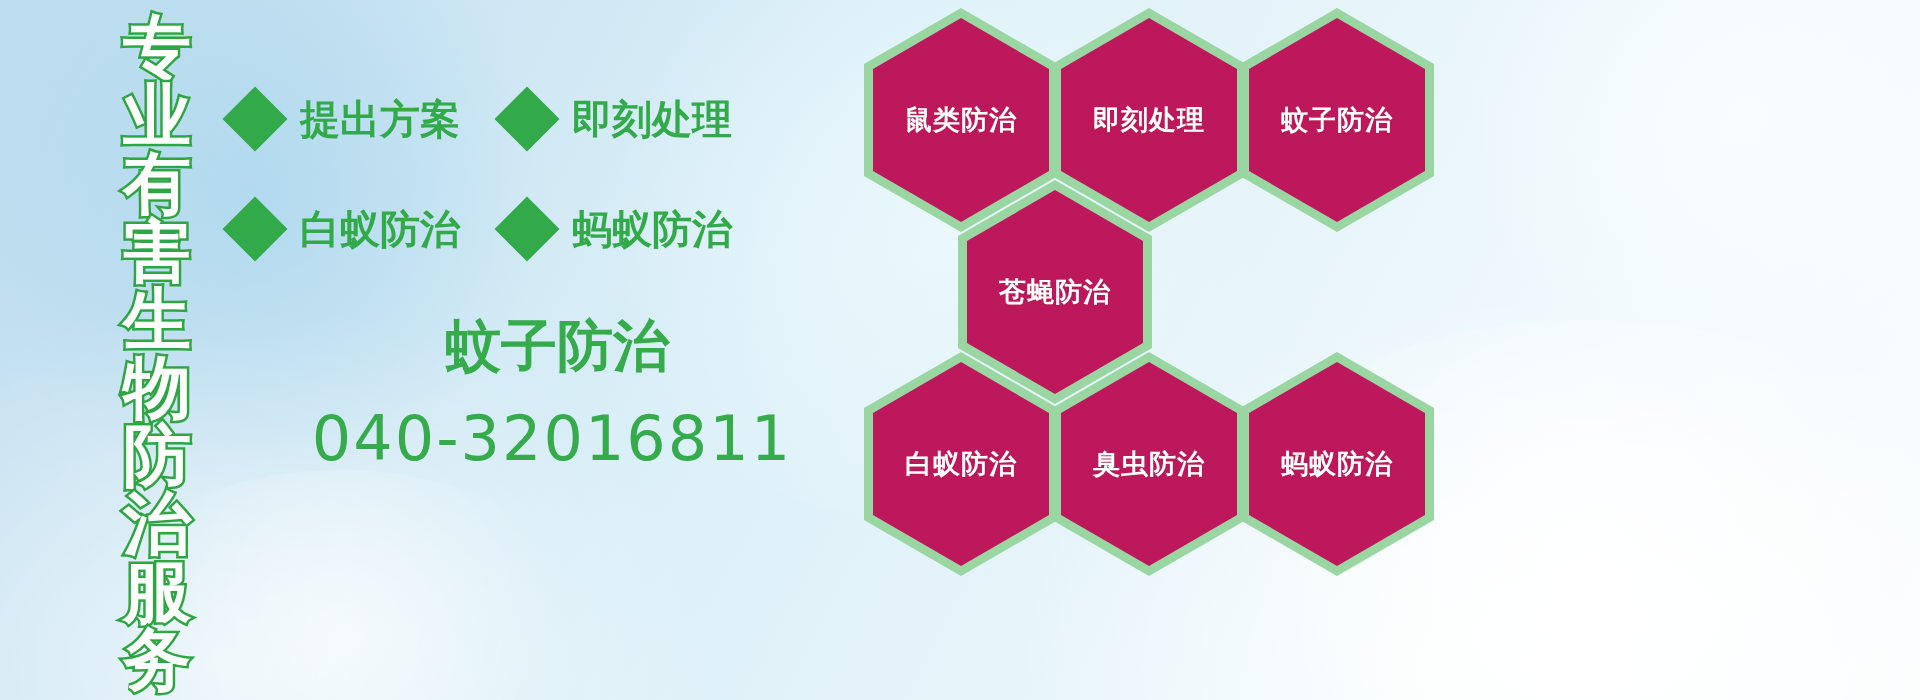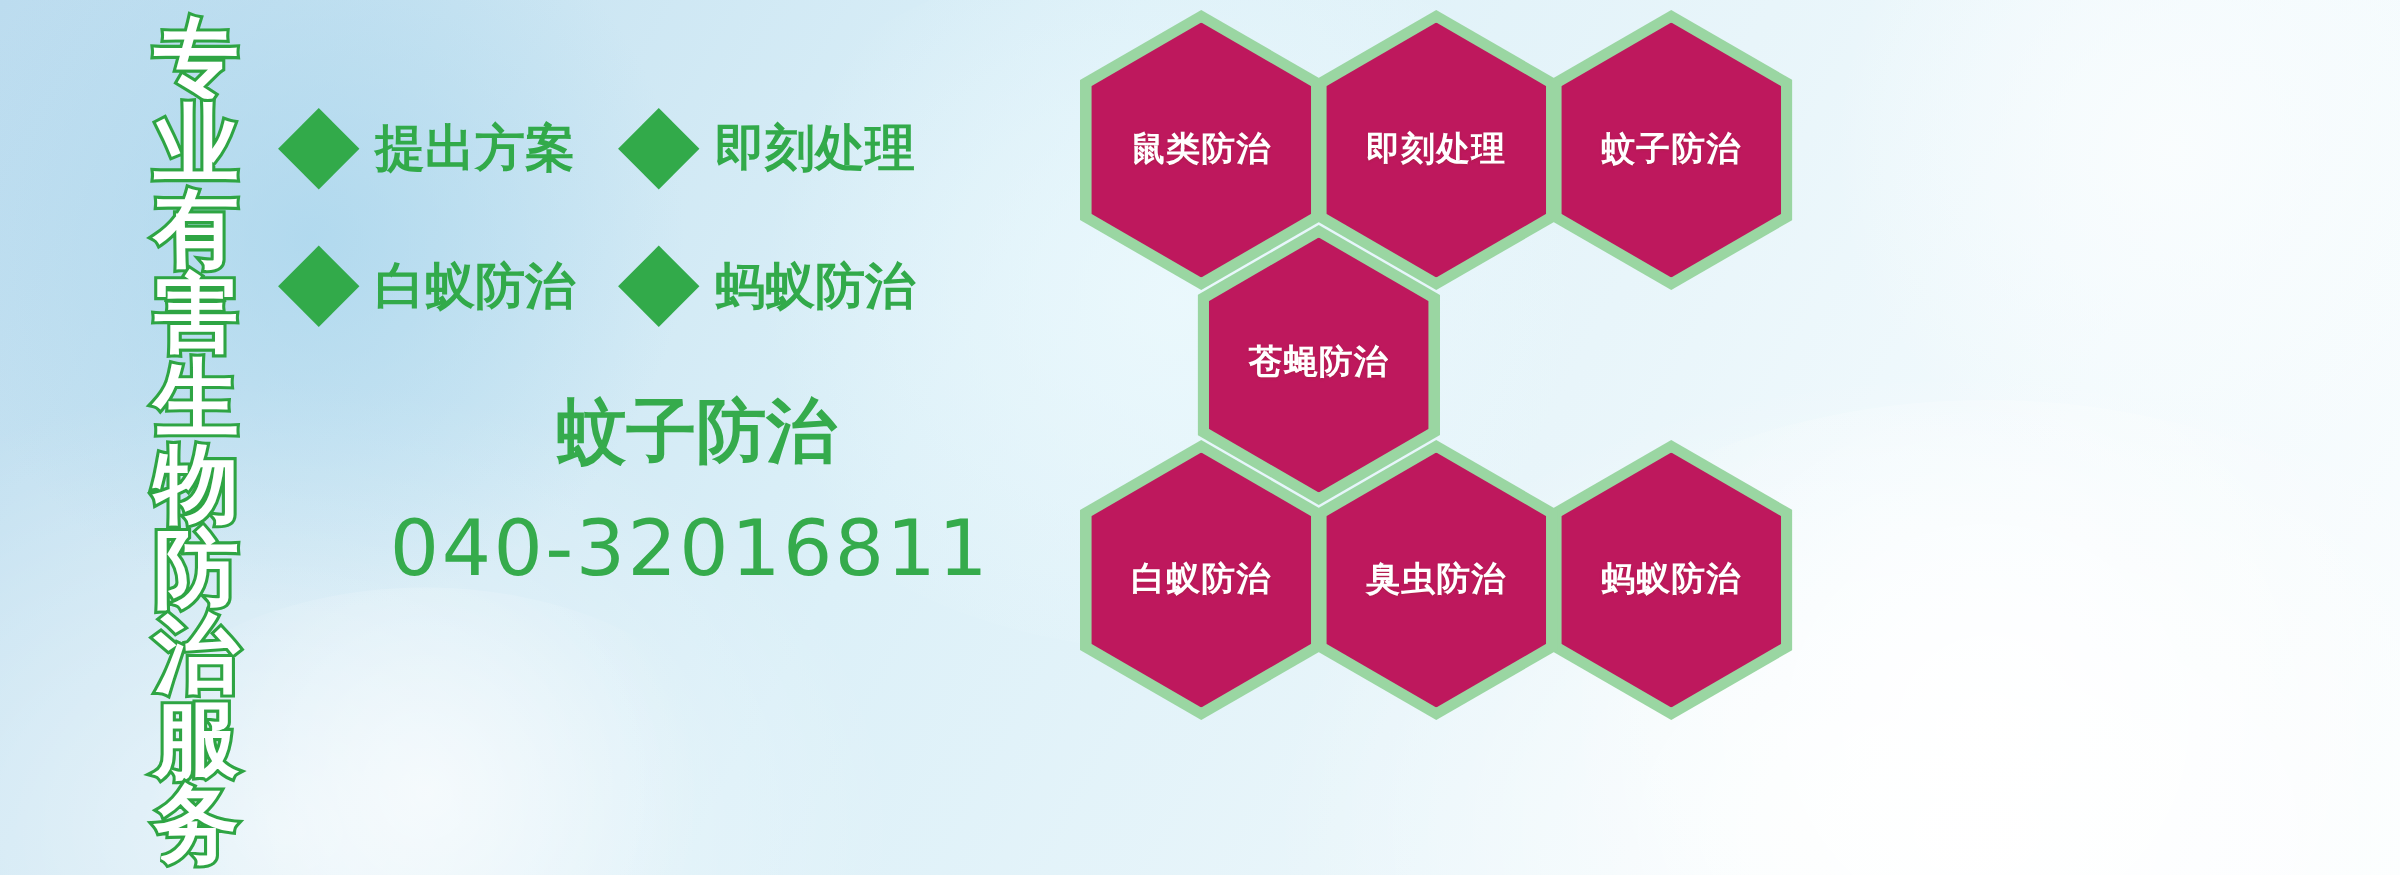--- a/index.html
+++ b/index.html
@@ -88,21 +88,21 @@
     letter-spacing:1px;
     text-shadow:0 1px 2px rgba(120,60,0,.22);
   }
   
   .r1{top:8px;}
   .r2{top:180px;}
   .r3{top:352px;}
   .c1{left:8px;}
   .c2{left:196px;}
   .c3{left:384px;}
-  .o1{left:102px;font-family:Liberation Mono, monospace;}
+  .o1{left:102px;}
   .o2{left:290px;}
 </style>
 </head>
 <body>
 
 <div id="banner">
 
   <div class="blob b1"></div>
   <div class="blob b2"></div>
   <div class="blob b5"></div>

